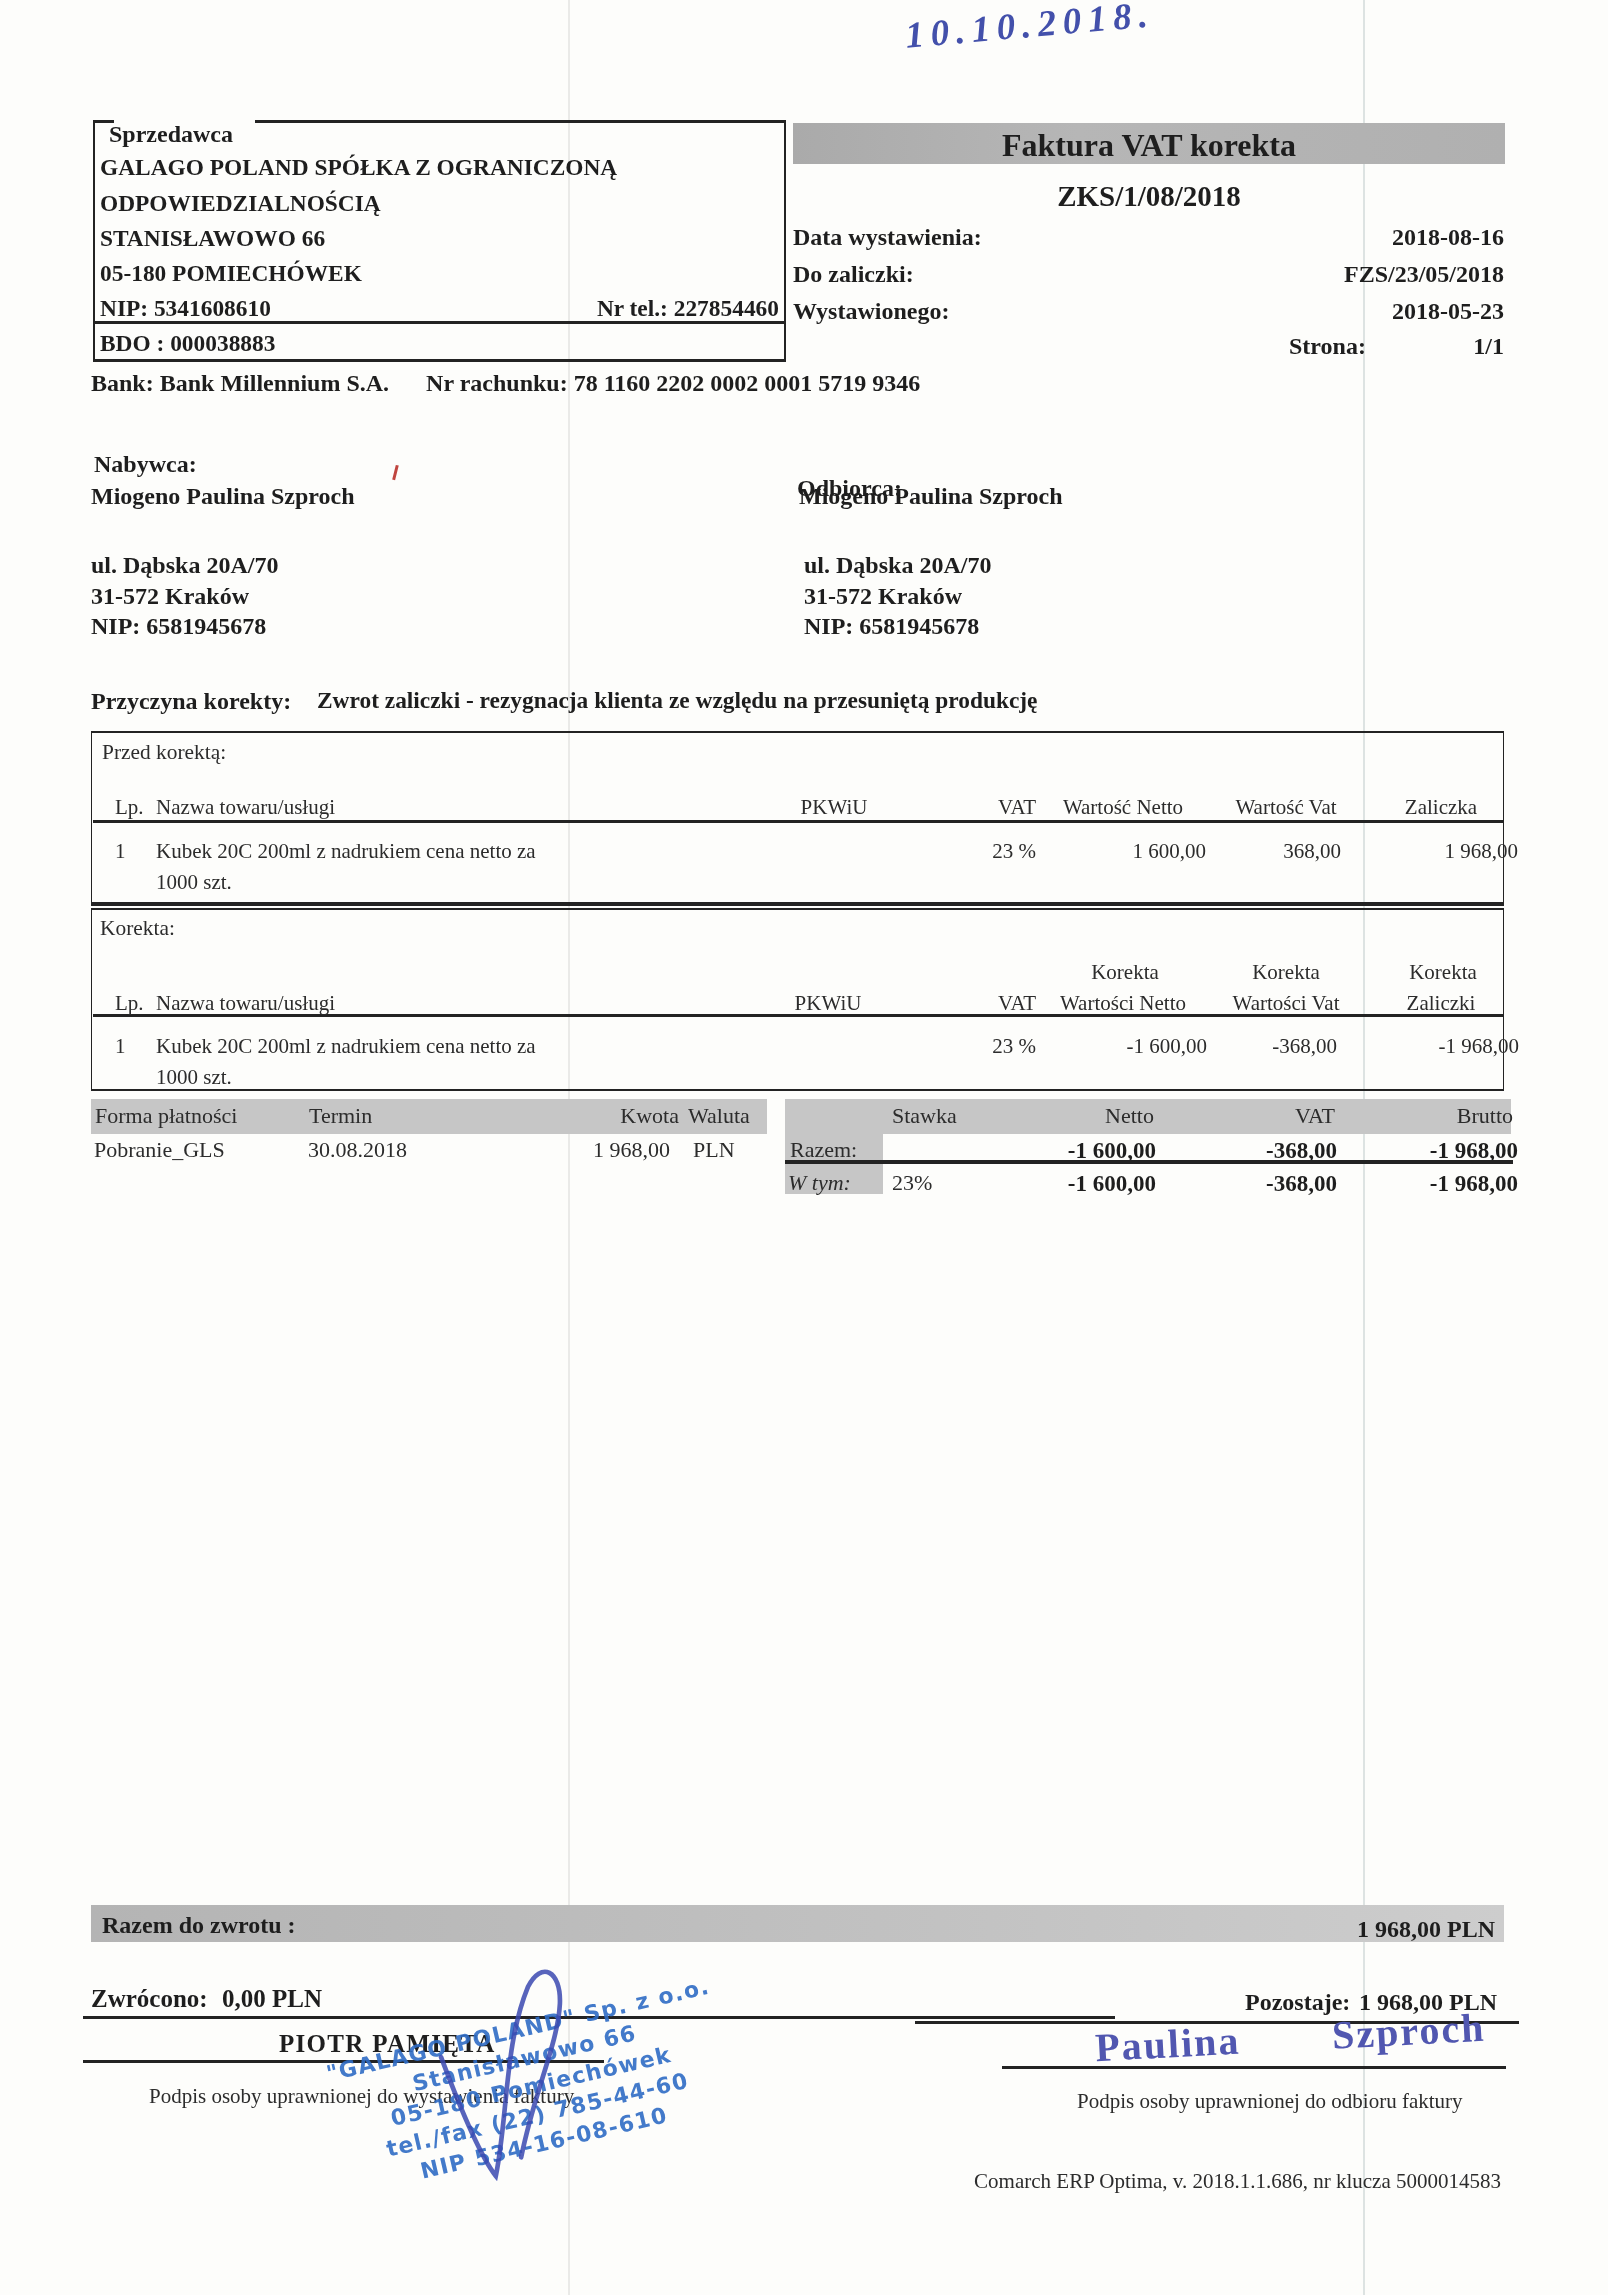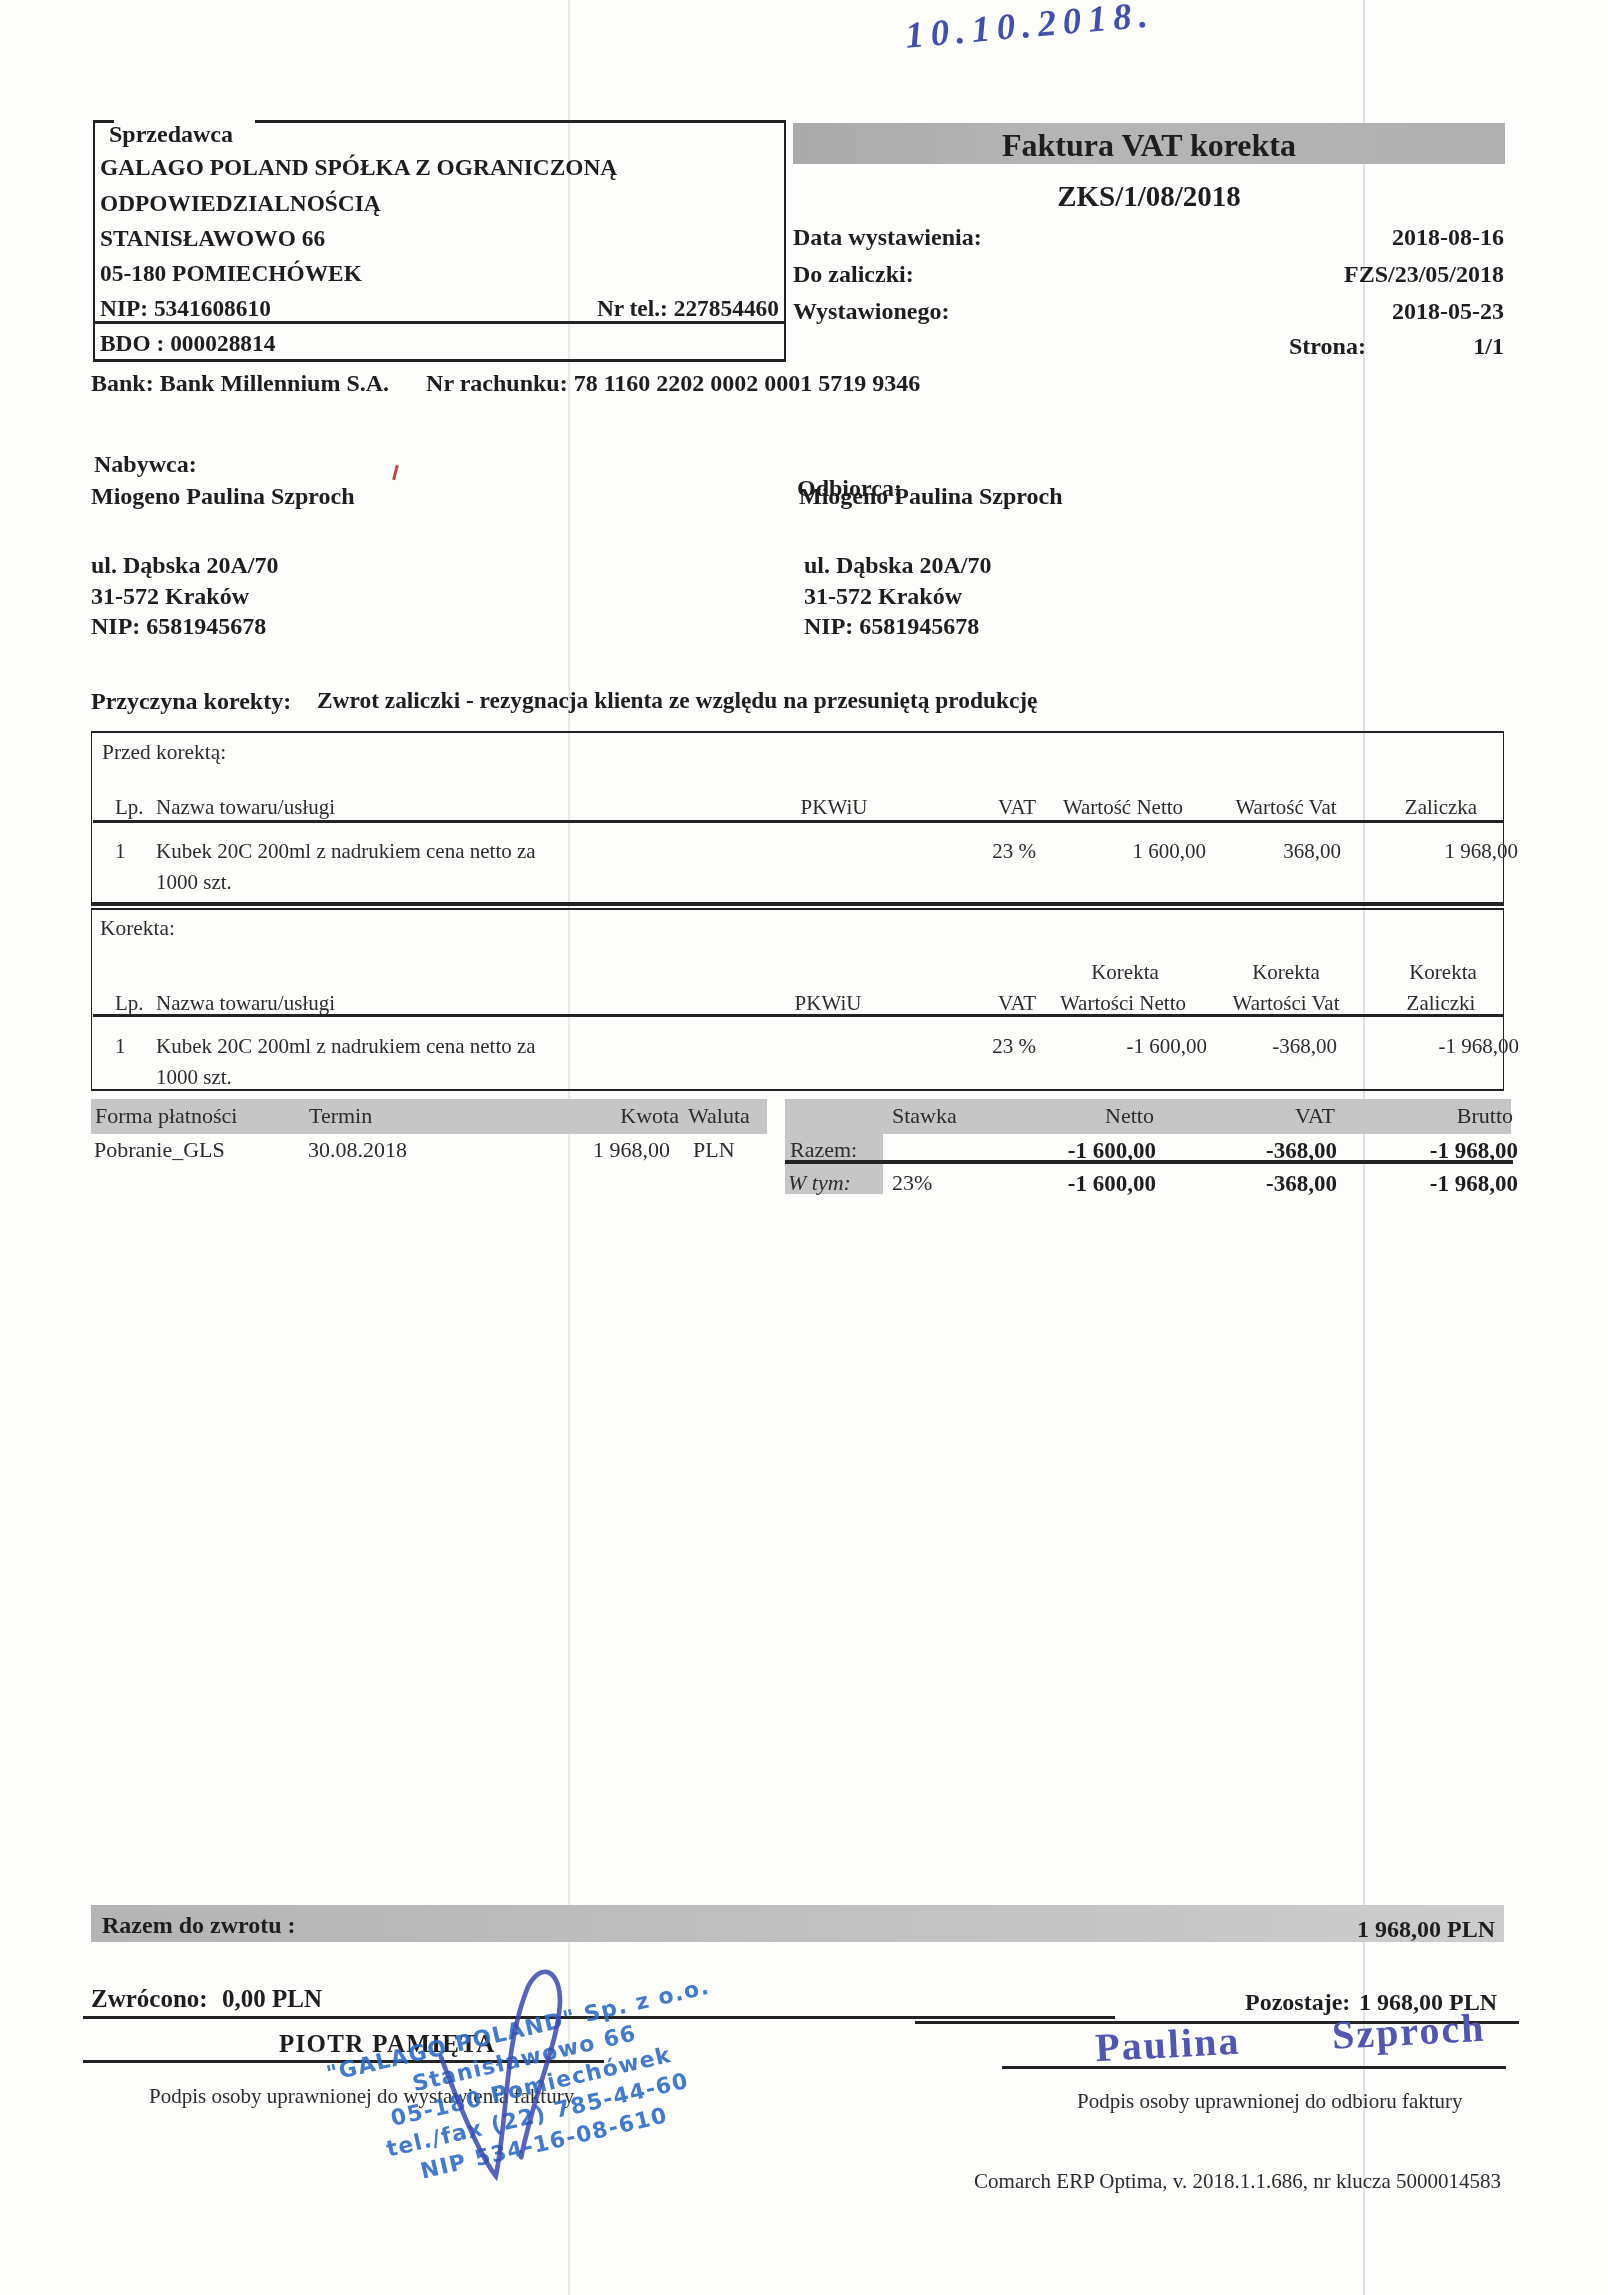--- a/index.html
+++ b/index.html
@@ -39,21 +39,21 @@
   <div class="ln" style="left:93px;top:359px;width:693px;height:3.3px;"></div>
   <div class="ln" style="left:94px;top:321px;width:690px;height:2.7px;"></div>
 
   <div class="abs b" style="left:109px;top:120px;font-size:24px;">Sprzedawca</div>
   <div class="abs b" style="left:100px;top:154px;font-size:23.4px;">GALAGO POLAND SPÓŁKA Z OGRANICZONĄ</div>
   <div class="abs b" style="left:100px;top:190px;font-size:23.4px;">ODPOWIEDZIALNOŚCIĄ</div>
   <div class="abs b" style="left:100px;top:225px;font-size:23.4px;">STANISŁAWOWO 66</div>
   <div class="abs b" style="left:100px;top:260px;font-size:23.4px;">05-180 POMIECHÓWEK</div>
   <div class="abs b" style="left:100px;top:295px;font-size:23.4px;">NIP: 5341608610</div>
   <div class="abs b" style="right:830px;top:295px;font-size:23.4px;">Nr tel.: 227854460</div>
-  <div class="abs b" style="left:100px;top:330px;font-size:23.4px;">BDO : 000028814</div>
+  <div class="abs b" style="left:100px;top:330px;font-size:23.4px;">BDO : 000038883</div>
 
   <div class="bar" style="left:793px;top:123px;width:712px;height:41px;background:linear-gradient(90deg,#aaaaaa,#b6b6b6 40%,#b0b0b0);"></div>
   <div class="abs b" style="left:1149px;top:127px;font-size:32px;transform:translateX(-50%);">Faktura VAT korekta</div>
   <div class="abs b" style="left:1149px;top:179px;font-size:29px;transform:translateX(-50%);">ZKS/1/08/2018</div>
 
   <div class="abs b" style="left:793px;top:223px;font-size:24px;">Data wystawienia:</div>
   <div class="abs b" style="right:105px;top:223px;font-size:24px;">2018-08-16</div>
   <div class="abs b" style="left:793px;top:260px;font-size:24px;">Do zaliczki:</div>
   <div class="abs b" style="right:105px;top:260px;font-size:24px;">FZS/23/05/2018</div>
   <div class="abs b" style="left:793px;top:297px;font-size:24px;">Wystawionego:</div>

